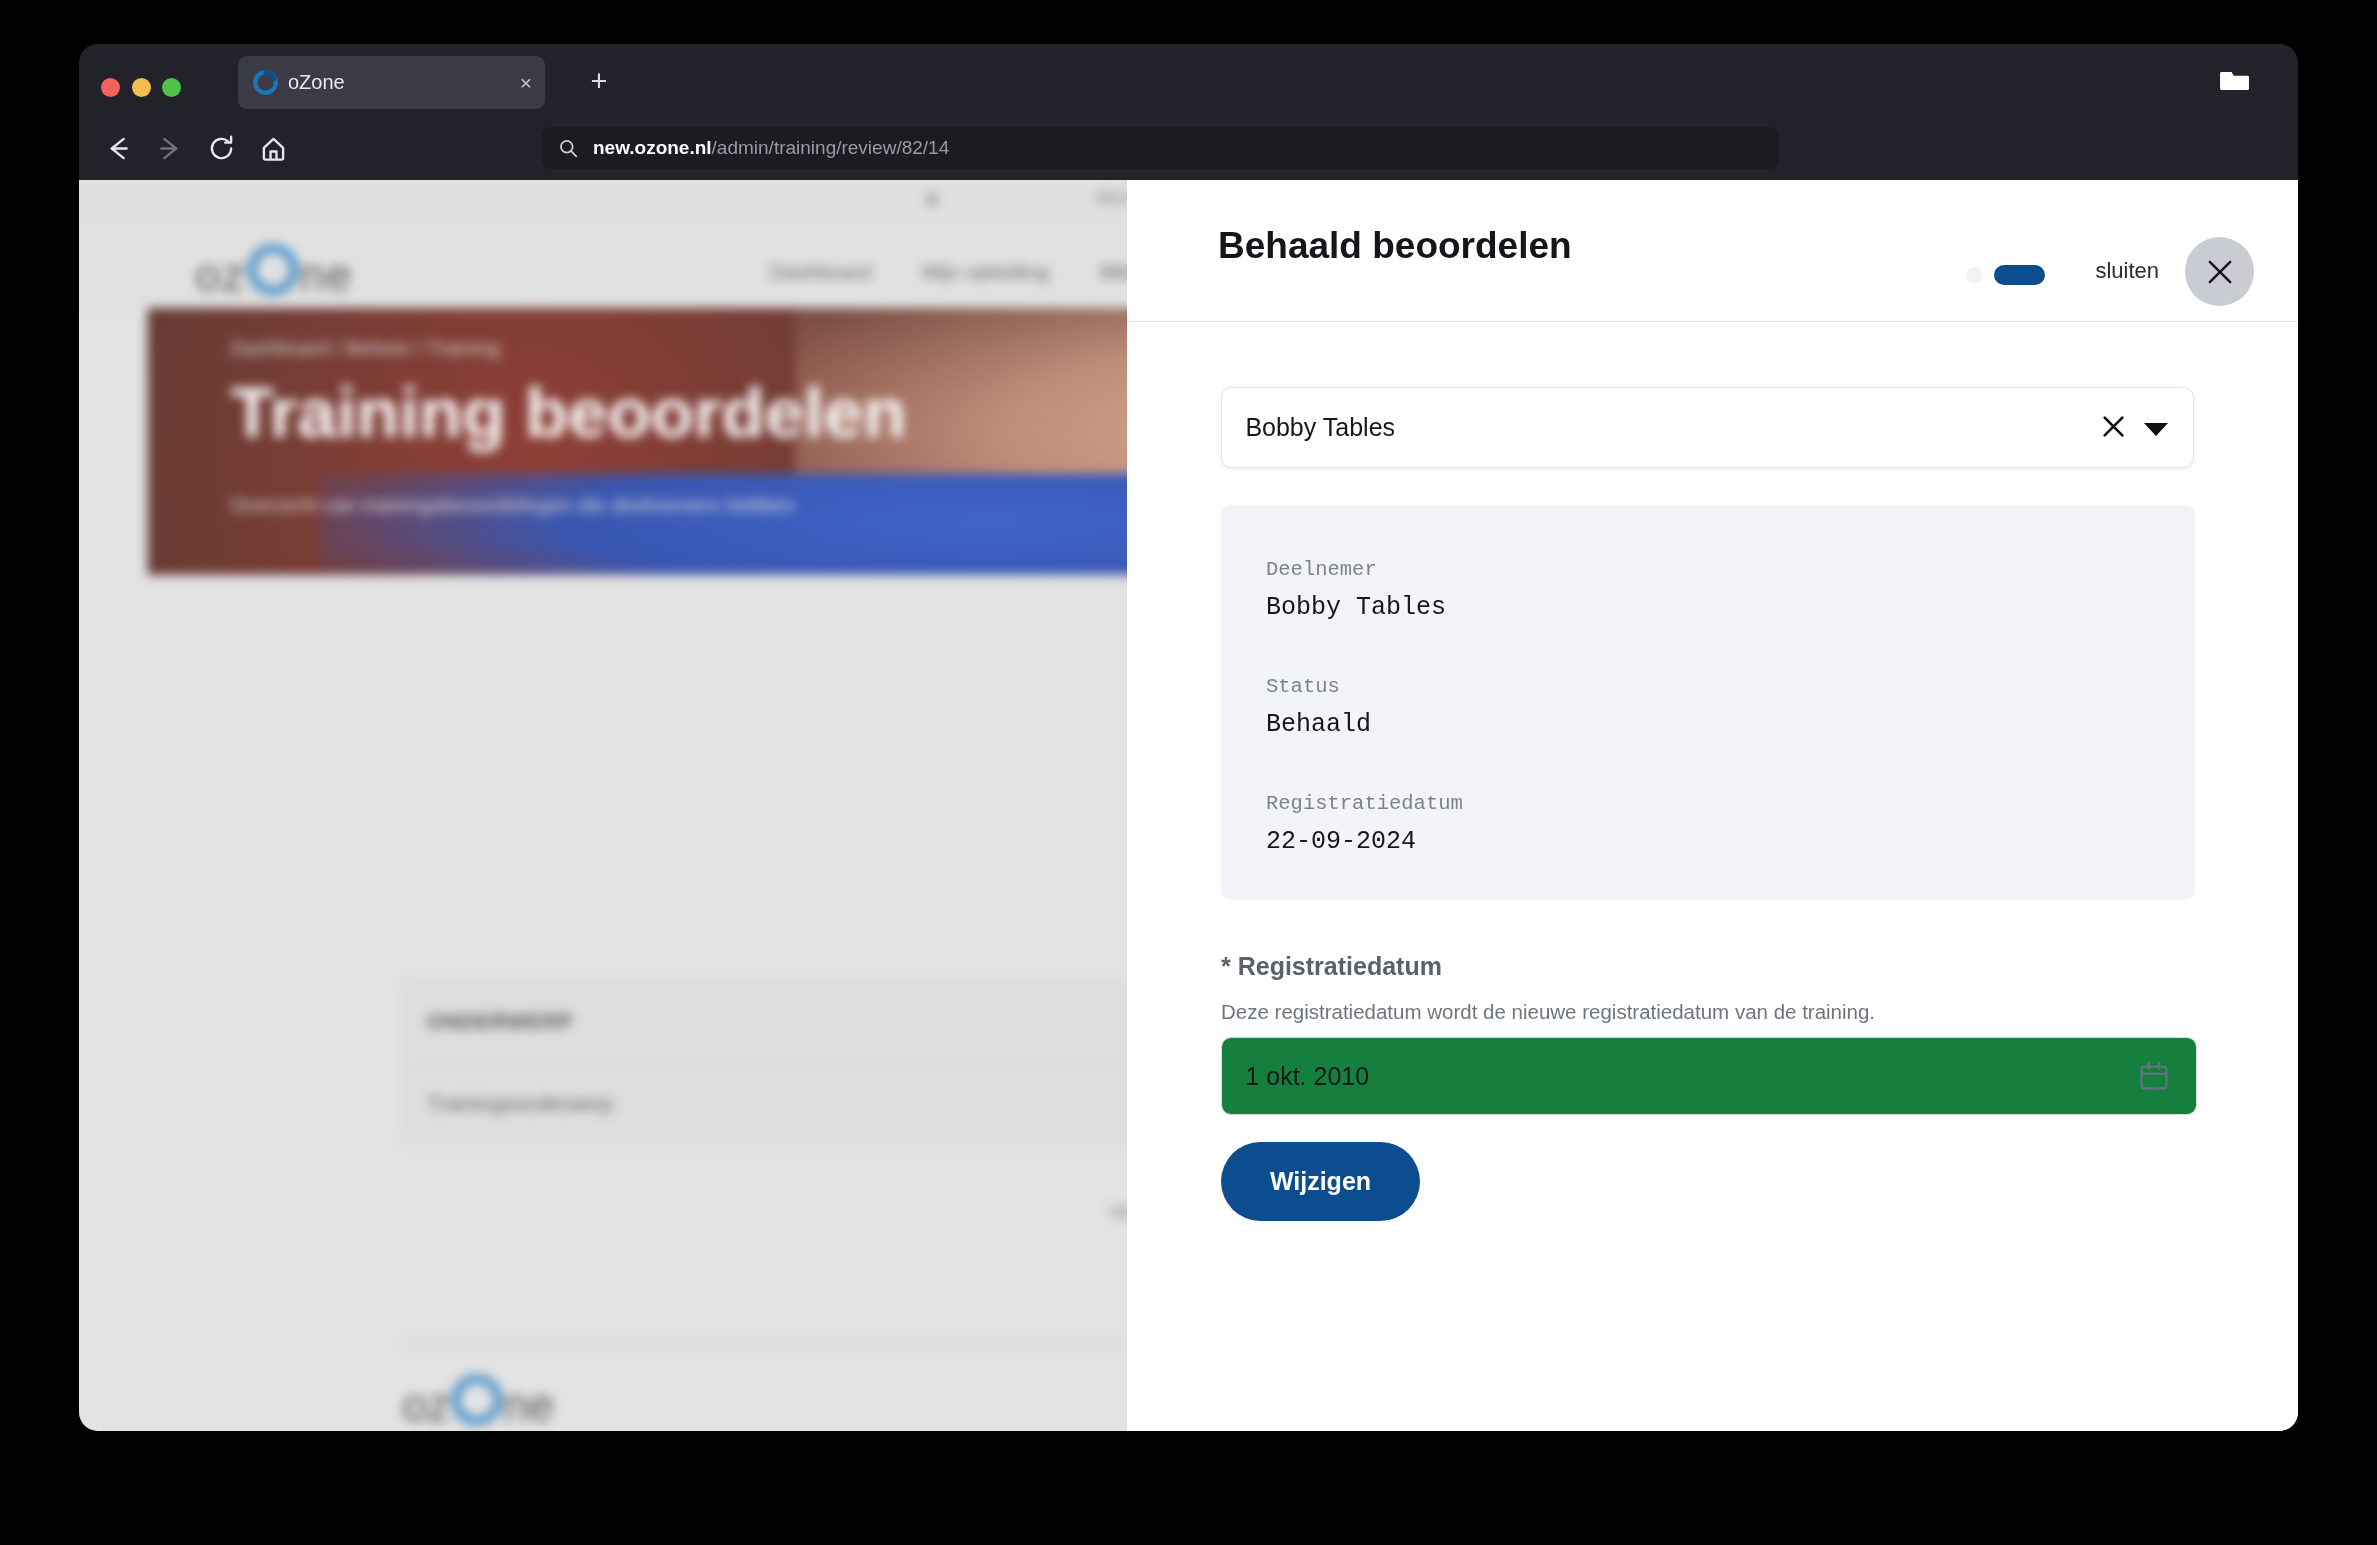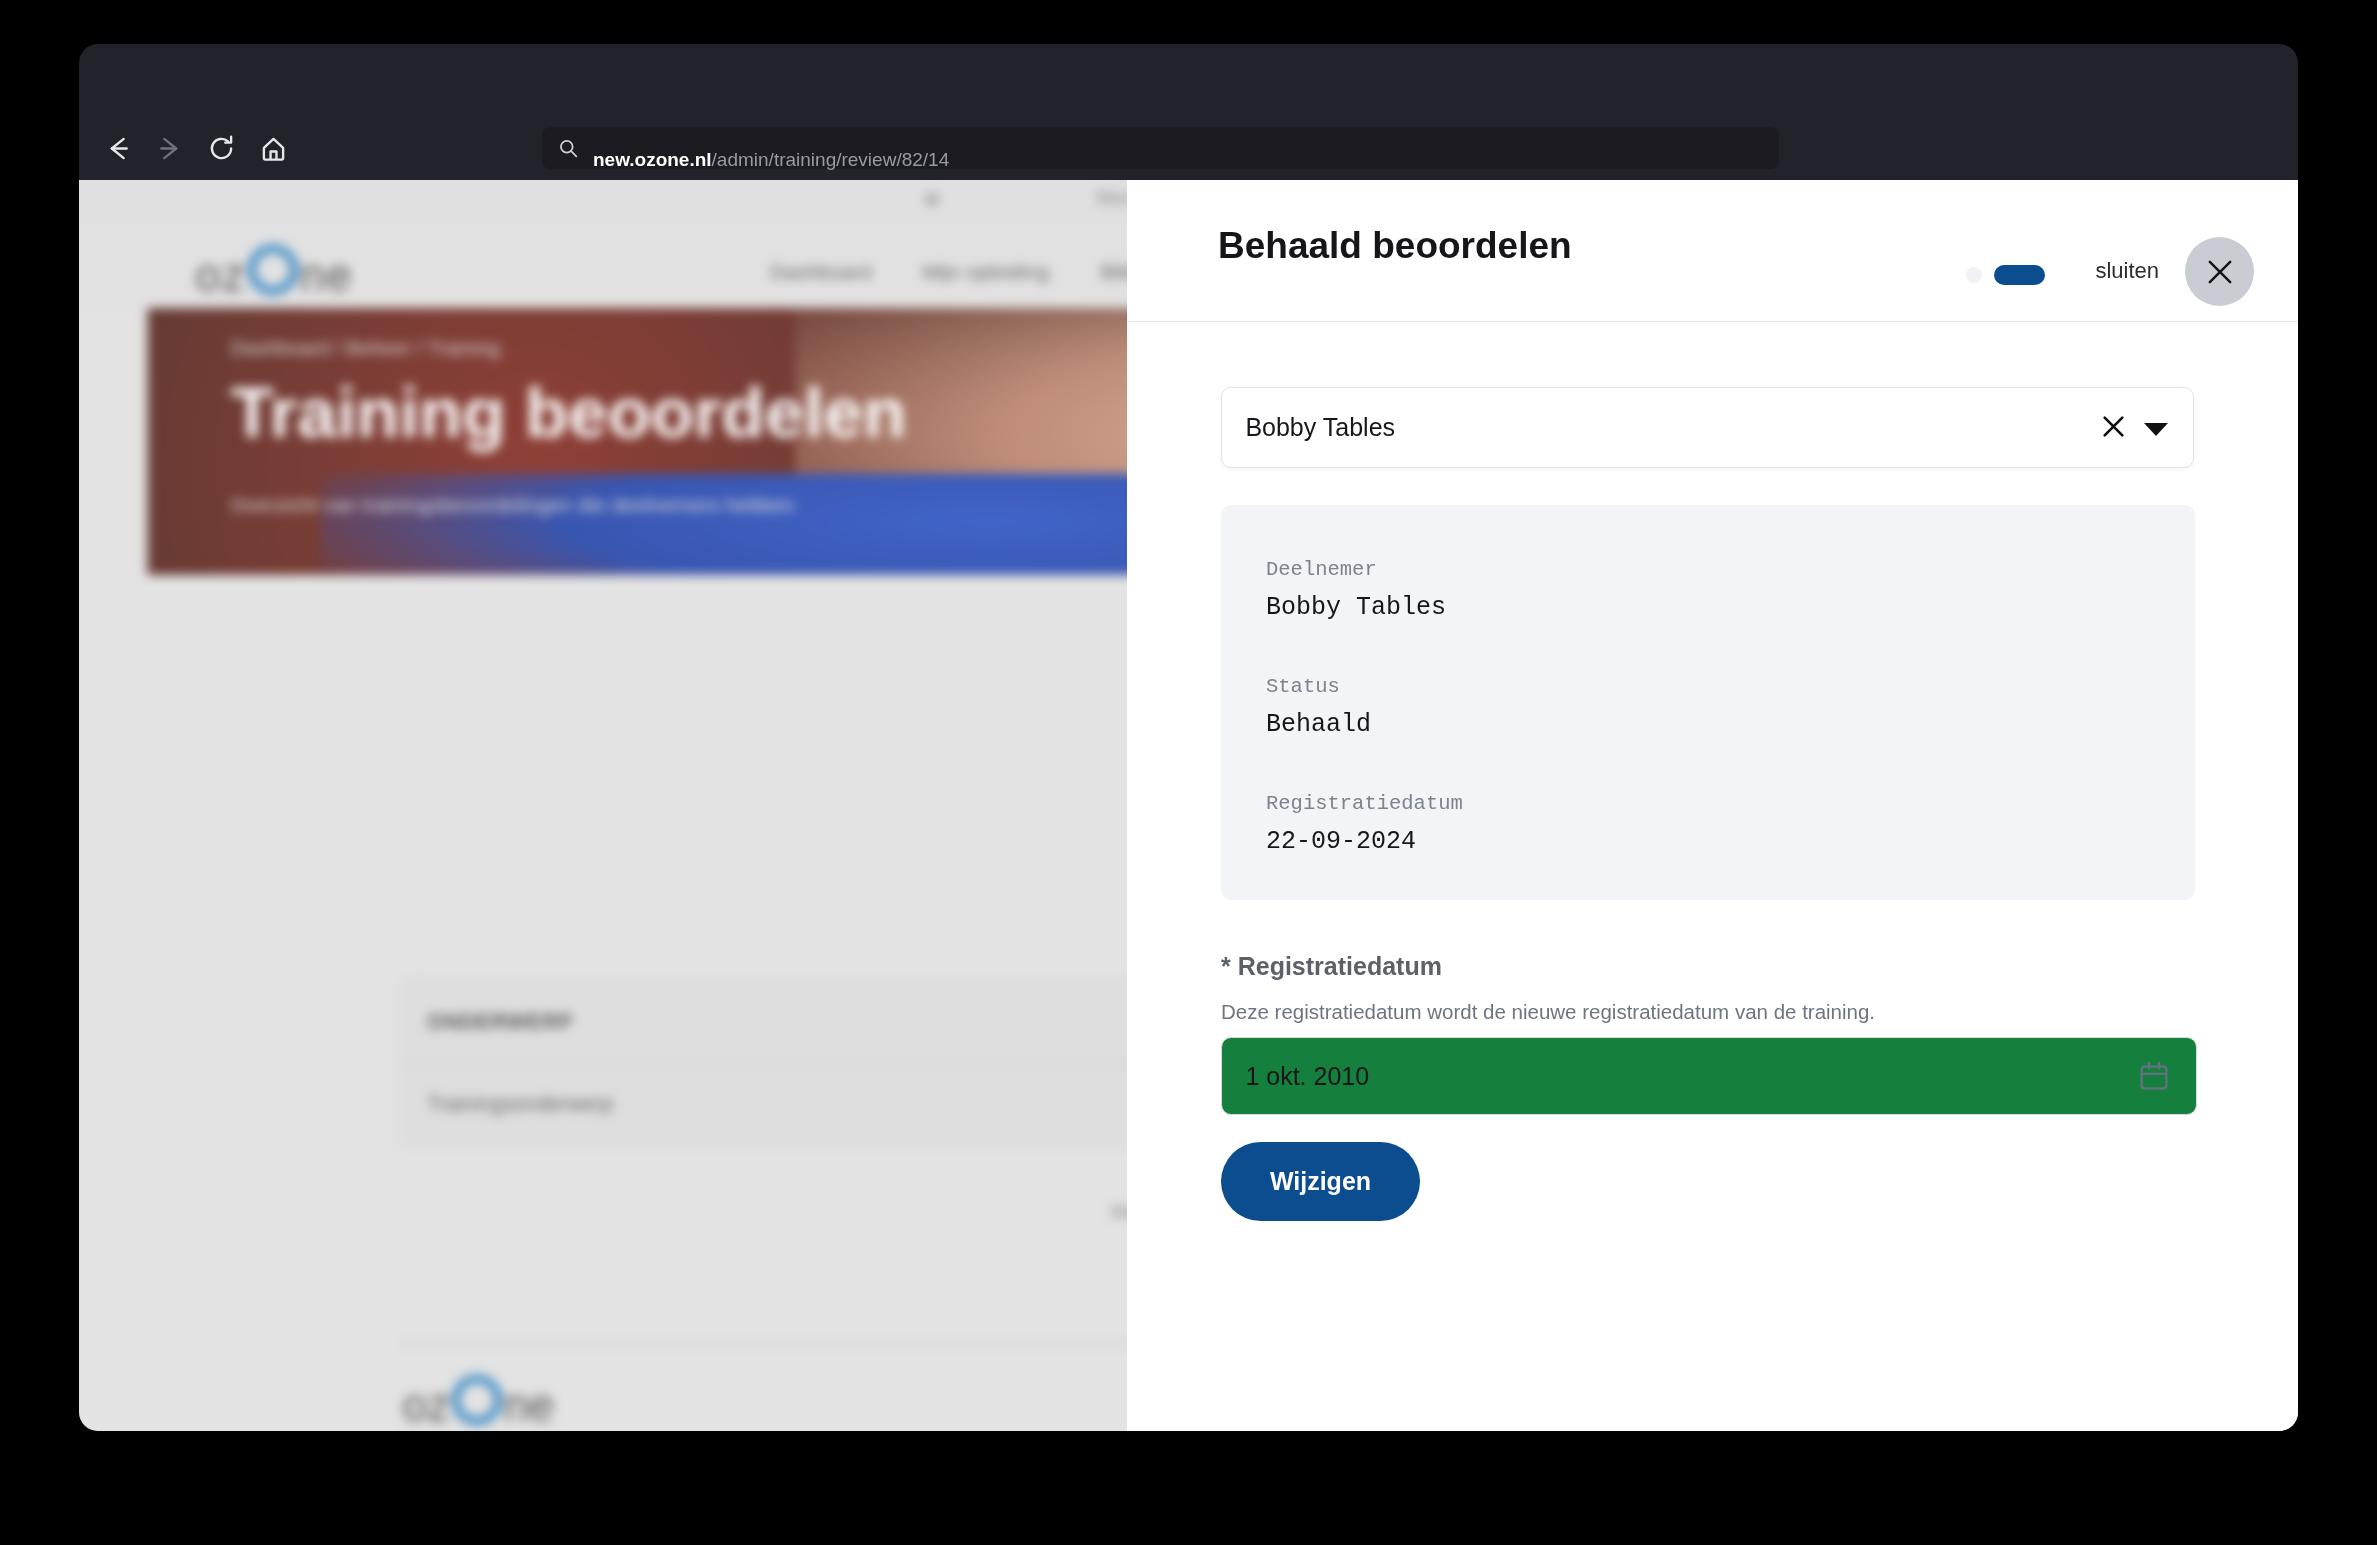--- a/index.html
+++ b/index.html
@@ -108,21 +108,21 @@
     background: #1b1b21;
     border-radius: 8.8px;
   }
   #url-search-icon {
     position: absolute;
     left: 16px; top: 11px;
     width: 20.5px; height: 20.5px;
   }
   #url-text {
     position: absolute;
-    left: 51px; top: 12px; height: 42px;
+    left: 51px; top: 0; height: 42px;
     line-height: 42px;
     font-size: 19px;
     color: #9a9aa6;
     white-space: nowrap;
   }
   #url-text b { color: #ffffff; font-weight: 700; }
 
   
   #viewport {
     position: absolute;
@@ -431,20 +431,40 @@
     font-size: 25px;
     font-weight: 700;
     cursor: pointer;
   }
 </style>
 </head>
 <body>
 
 <div id="window">
 
+  <div id="tabstrip">
+    <div class="traffic red"></div>
+    <div class="traffic yellow"></div>
+    <div class="traffic green"></div>
+
+    <div id="tab">
+      <svg id="tab-favicon" viewBox="0 0 34 34">
+        <circle cx="17" cy="17" r="14" fill="none" stroke="#1a75bb" stroke-width="6"></circle>
+        <path d="M17 3 A14 14 0 0 1 29 12" fill="none" stroke="#0e4e86" stroke-width="6" stroke-linecap="round"></path>
+      </svg>
+      <div id="tab-title">oZone</div>
+      <div id="tab-close">×</div>
+    </div>
+
+    <div id="newtab">+</div>
+
+    <svg id="tablist-icon" viewBox="0 0 42 36">
+      <path d="M3 7 h14 l3 5 h19 a2 2 0 0 1 2 2 v16 a2 2 0 0 1 -2 2 H3 a2 2 0 0 1 -2 -2 V9 a2 2 0 0 1 2 -2 z" fill="#ffffff"></path>
+    </svg>
+  </div>
 
   <div id="toolbar">
     <svg class="navbtn" id="nav-back" viewBox="0 0 50 50">
       <path d="M32 12 L16 25 L32 38" fill="none" stroke="#e6e6ec" stroke-width="3.2" stroke-linecap="round" stroke-linejoin="round"></path>
       <path d="M16 25 H36" stroke="#e6e6ec" stroke-width="3.2" stroke-linecap="round"></path>
     </svg>
     <svg class="navbtn" id="nav-forward" viewBox="0 0 50 50">
       <path d="M18 12 L34 25 L18 38" fill="none" stroke="#70707e" stroke-width="3.2" stroke-linecap="round" stroke-linejoin="round"></path>
       <path d="M14 25 H34" stroke="#70707e" stroke-width="3.2" stroke-linecap="round"></path>
     </svg>

